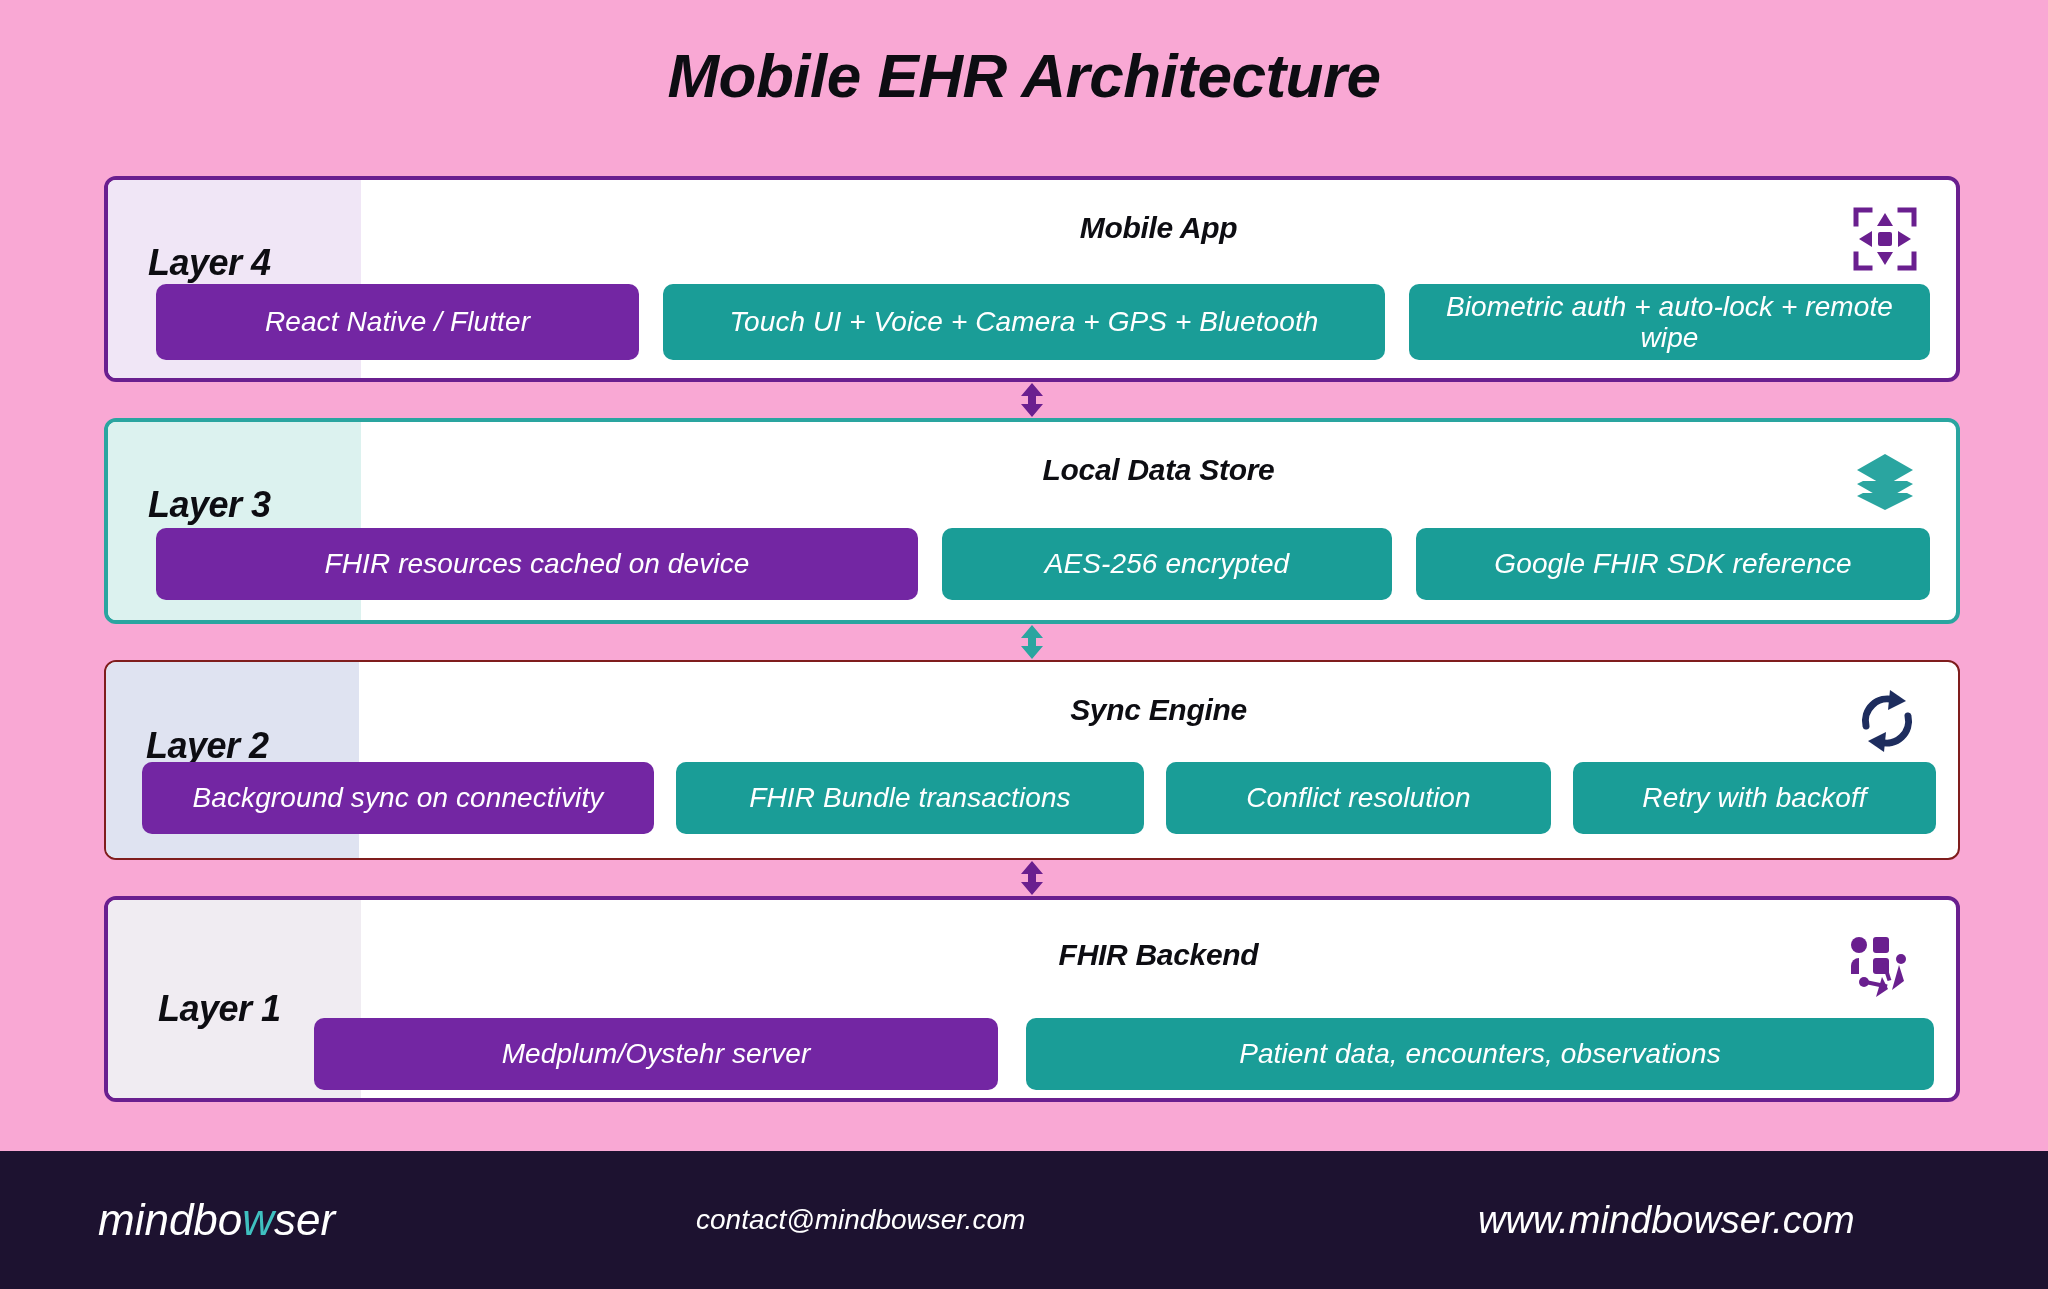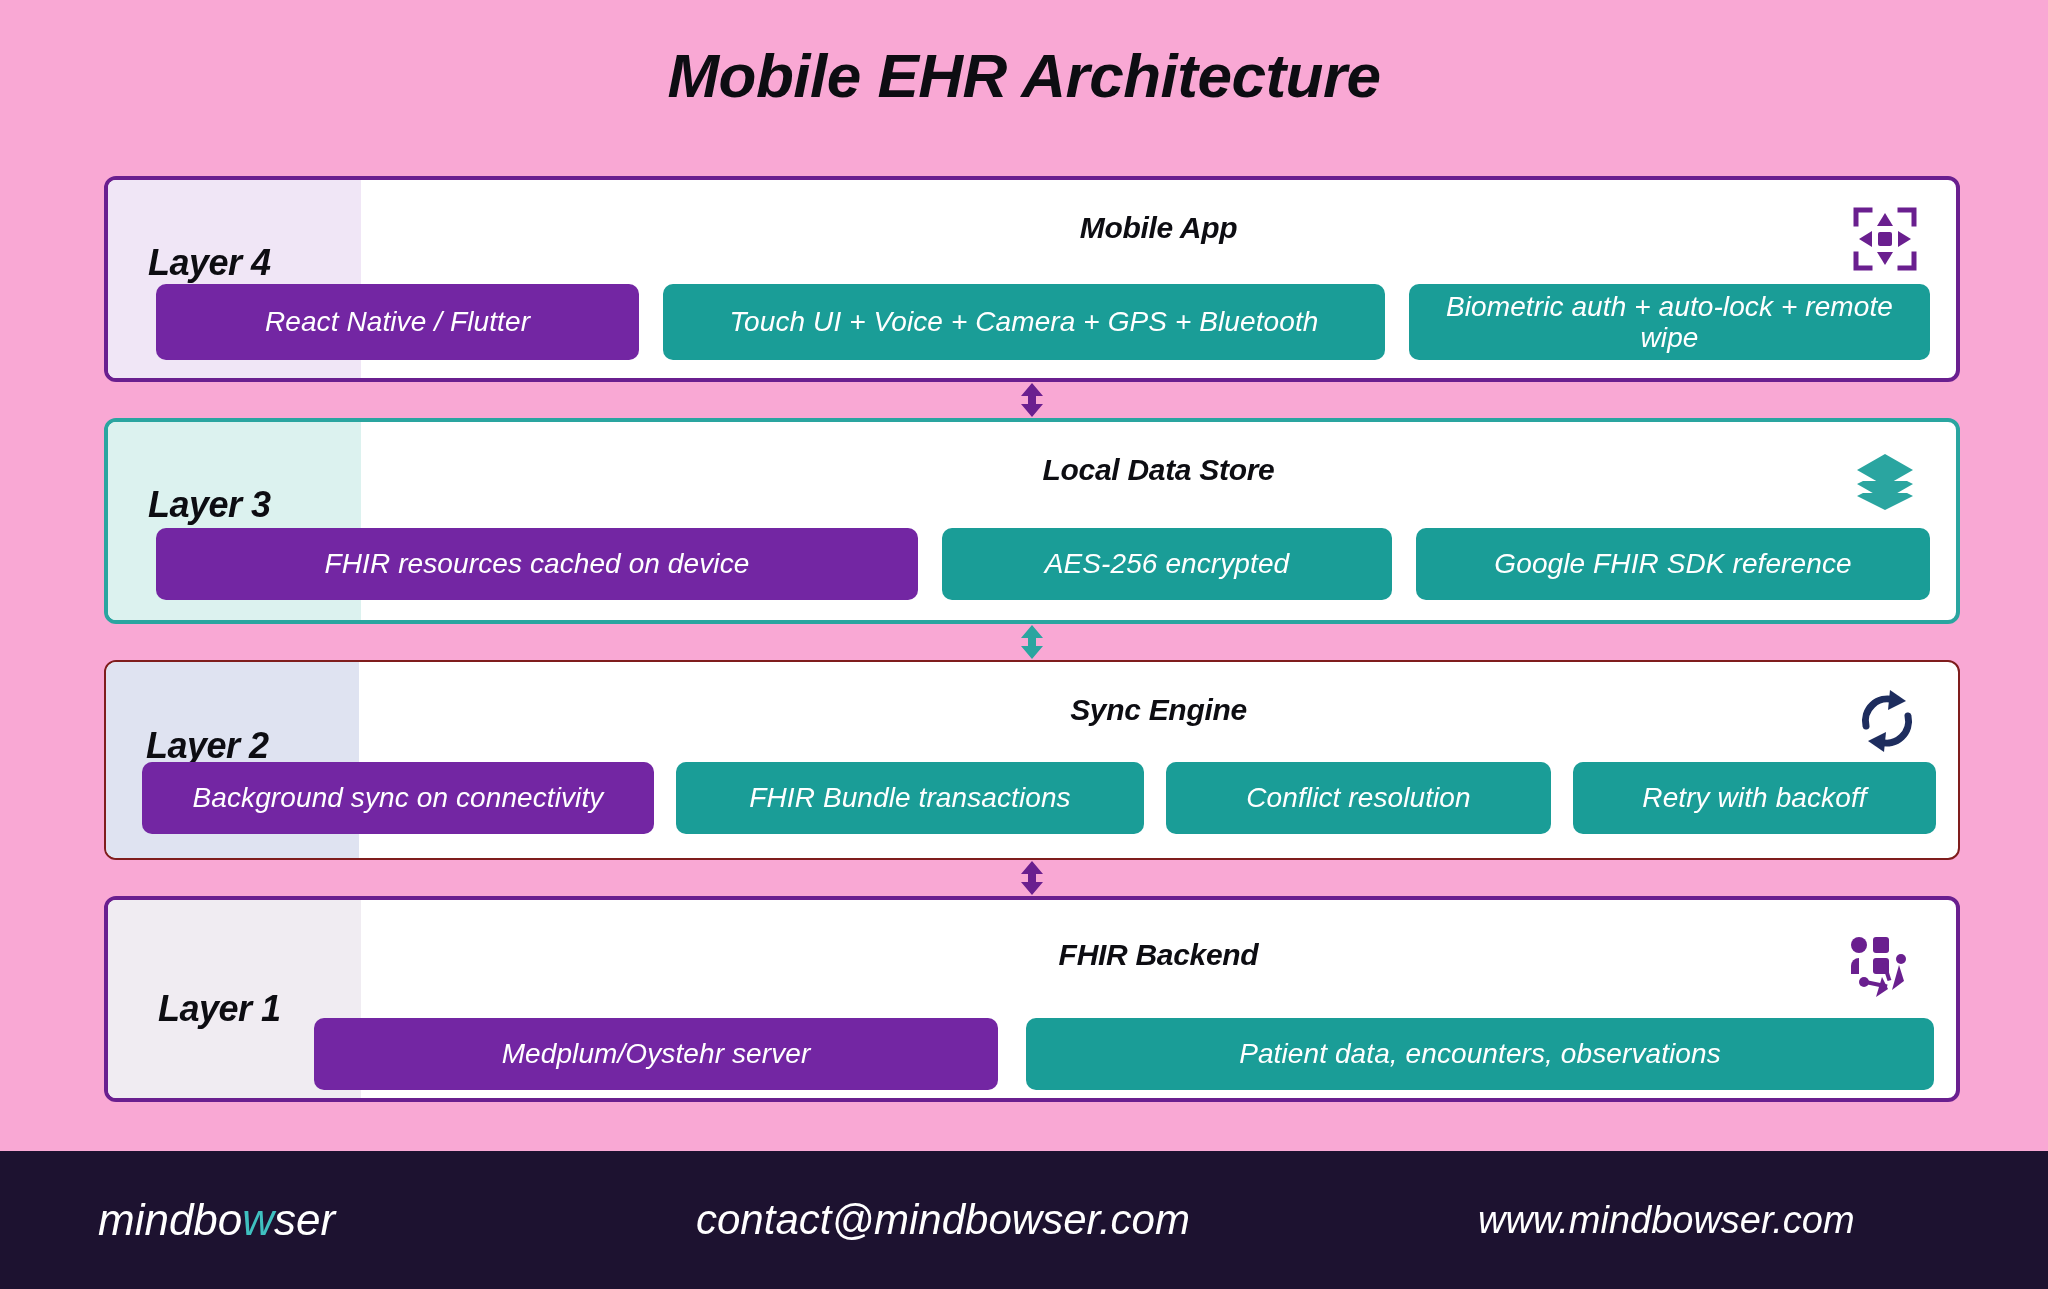--- a/index.html
+++ b/index.html
@@ -184,21 +184,21 @@
     left: 98px;
     font-size: 44px;
     font-weight: 400;
     color: #ffffff;
     letter-spacing: 0px;
   }
   .logo .w { color: #3fc0c0; }
   .footer-email {
     position: absolute;
     left: 696px;
-    font-size: 42px;
+    font-size: 28px;
     color: #ffffff;
     font-weight: 400;
   }
   .footer-site {
     position: absolute;
     left: 1478px;
     font-size: 38px;
     color: #ffffff;
     font-weight: 400;
   }

